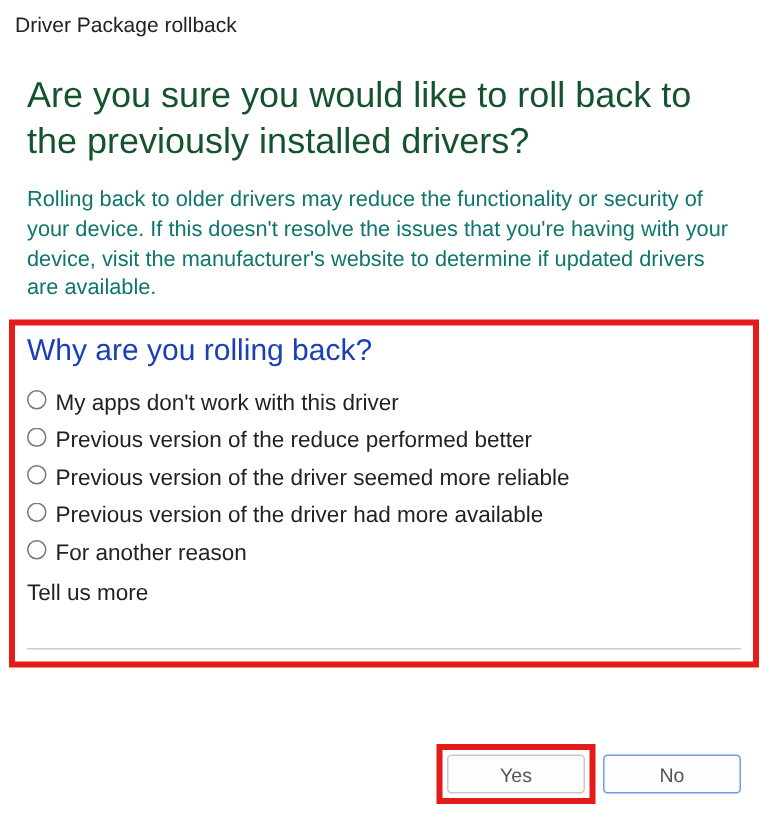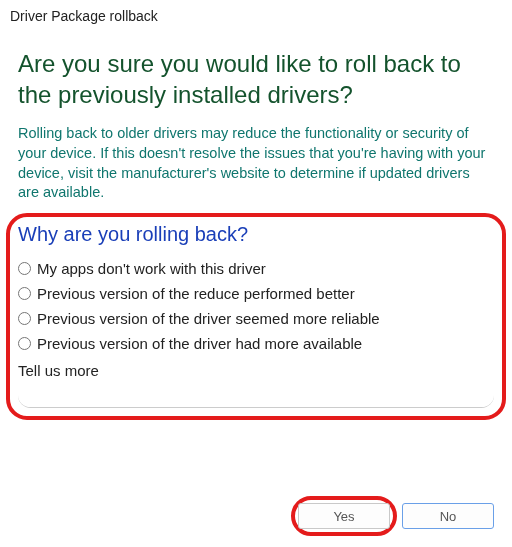--- a/index.html
+++ b/index.html
@@ -1,15 +1,15 @@
 <!DOCTYPE html>
 <html><head>
   <meta charset="utf-8">
   <style>
-    * { box-sizing: border-box; margin: 0; padding: 0; border-radius: 21px; }
+    * { box-sizing: border-box; margin: 0; padding: 0; }
     body {
       font-family: 'Segoe UI', Tahoma, sans-serif;
       font-size: 14px;
       color: #222;
       width: 512px;
       height: 547px;
       background: #fff;
       overflow: hidden;
     }
     .window { width: 100%; height: 100%; display: flex; flex-direction: column; }
@@ -39,21 +39,21 @@
       margin-right: -12px;
     }
     .sub-heading {
       color: #1a3fb8;
       font-size: 20px;
       font-weight: 400;
       margin: 0 0 14px 0;
     }
     .radio-row {
       display: flex;
-      align-items: center;
+      align-items: flex-start;
       gap: 6px;
       margin: 8px 0;
       font-size: 15px;
     }
     .radio-row input[type="radio"] {
       width: 13px; height: 13px;
       accent-color: #555;
     }
     .tellmore-label {
       font-size: 15px;
@@ -116,20 +116,24 @@
         <span>Previous version of the reduce performed better</span>
       </label>
       <label class="radio-row">
         <input type="radio" name="reason" style="">
         <span>Previous version of the driver seemed more reliable</span>
       </label>
       <label class="radio-row">
         <input type="radio" name="reason" style="">
         <span>Previous version of the driver had more available</span>
       </label>
+      <label class="radio-row">
+        <input type="radio" name="reason" style="">
+        <span>For another reason</span>
+      </label>
 
       <div class="tellmore-label">Tell us more</div>
       <input class="tellmore-input" type="text" value="" style="">
     </div>
   </div>
 
   <div class="footer">
     <div class="btn-wrap highlighted">
       <button class="dlg-btn">Yes</button>
     </div>

